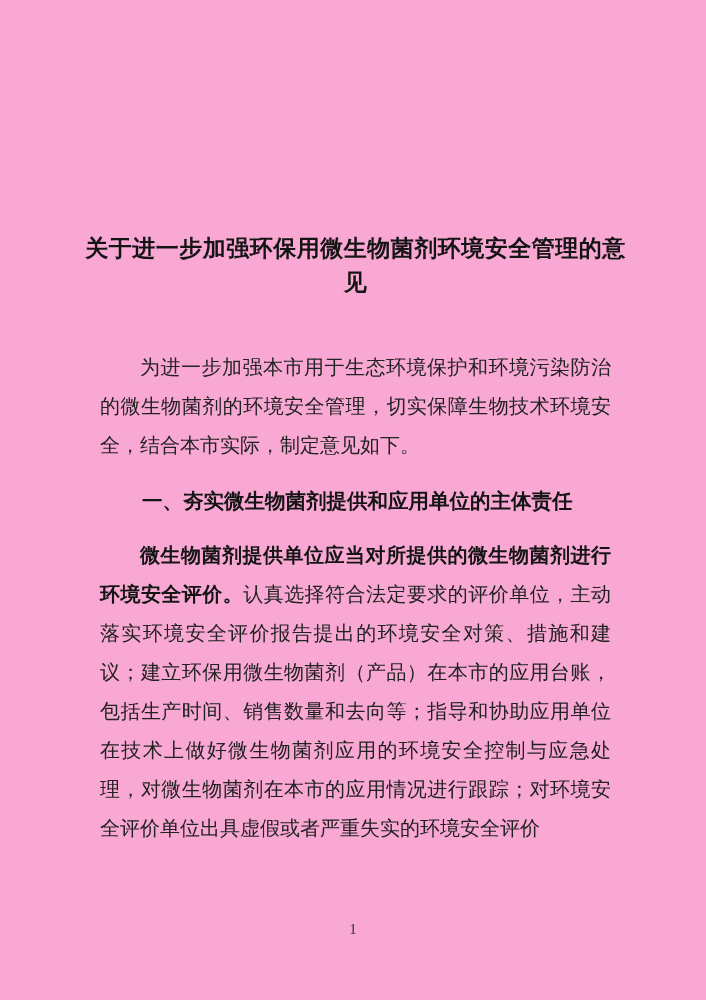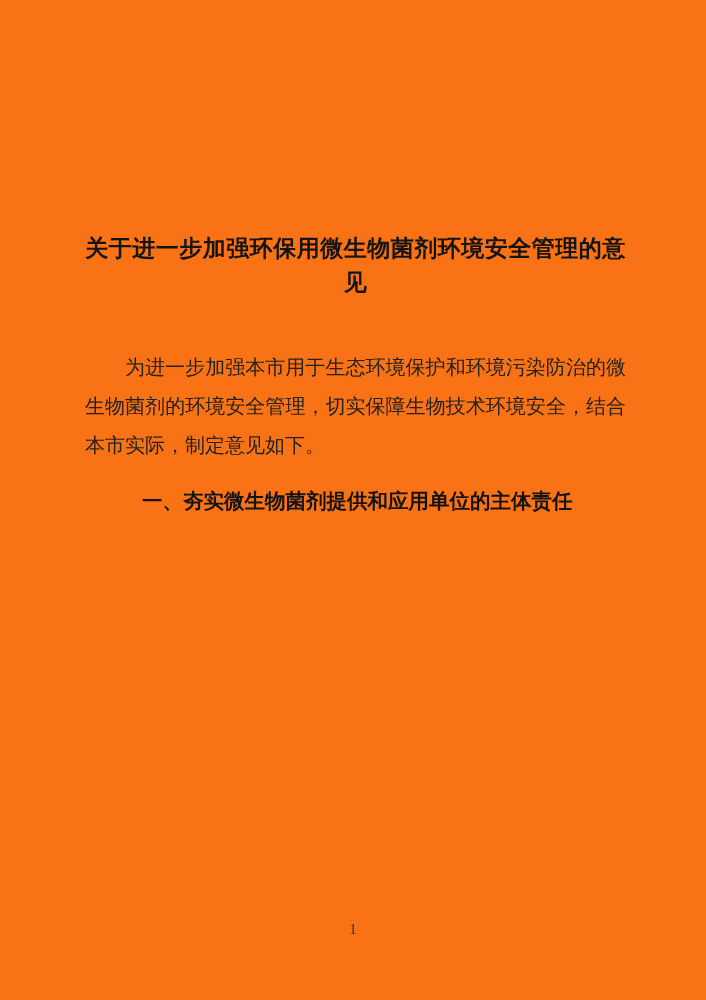--- a/index.html
+++ b/index.html
@@ -4,21 +4,21 @@
 <style>
   html, body {
     margin: 0;
     padding: 0;
     background: #ffffff;
   }
   .page {
     position: relative;
     width: 706px;
     height: 1000px;
-    background: #f97316;
+    background: #f9a8d4;
     overflow: hidden;
     font-family: "Liberation Serif", "DejaVu Serif", serif;
     color: #1c1c1c;
   }
   .doc-content {
     position: absolute;
     top: 232px;
     left: 85px;
     width: 541px;
   }
@@ -42,21 +42,21 @@
   .doc-body {
     margin-top: 48px;
     font-size: 20px;
     line-height: 39px;
     text-align: justify;
     text-justify: inter-ideograph;
     color: #222222;
   }
   .para {
     text-indent: 2em;
-    margin: 0;
+    margin: 15px;
   }
   .section-heading {
     text-indent: 2em;
     margin: 16px;
     font-weight: bold;
     font-size: 20.5px;
     color: #141414;
     font-family: "Liberation Sans", "DejaVu Sans", sans-serif;
   }
   .bold-lead {
@@ -82,18 +82,19 @@
     <h1 class="doc-title">关于进一步加强环保用微生物菌剂环境安全管理的意见</h1>
 
 
     <div class="doc-body">
 
       <p class="para">为进一步加强本市用于生态环境保护和环境污染防治的微生物菌剂的环境安全管理，切实保障生物技术环境安全，结合本市实际，制定意见如下。</p>
 
       <p class="section-heading">一、夯实微生物菌剂提供和应用单位的主体责任</p>
 
 
+      <p class="para"><span class="bold-lead">微生物菌剂提供单位应当对所提供的微生物菌剂进行环境安全评价。</span><span>认真选择符合法定要求的评价单位，主动落实环境安全评价报告提出的环境安全对策、措施和建议；建立环保用微生物菌剂（产品）在本市的应用台账，包括生产时间、销售数量和去向等；指导和协助应用单位在技术上做好微生物菌剂应用的环境安全控制与应急处理，对微生物菌剂在本市的应用情况进行跟踪；对环境安全评价单位出具虚假或者严重失实的环境安全评价</span></p>
 
     </div>
   </div>
 
   <div class="page-number">1</div>
 </div>
 
 </body></html>

